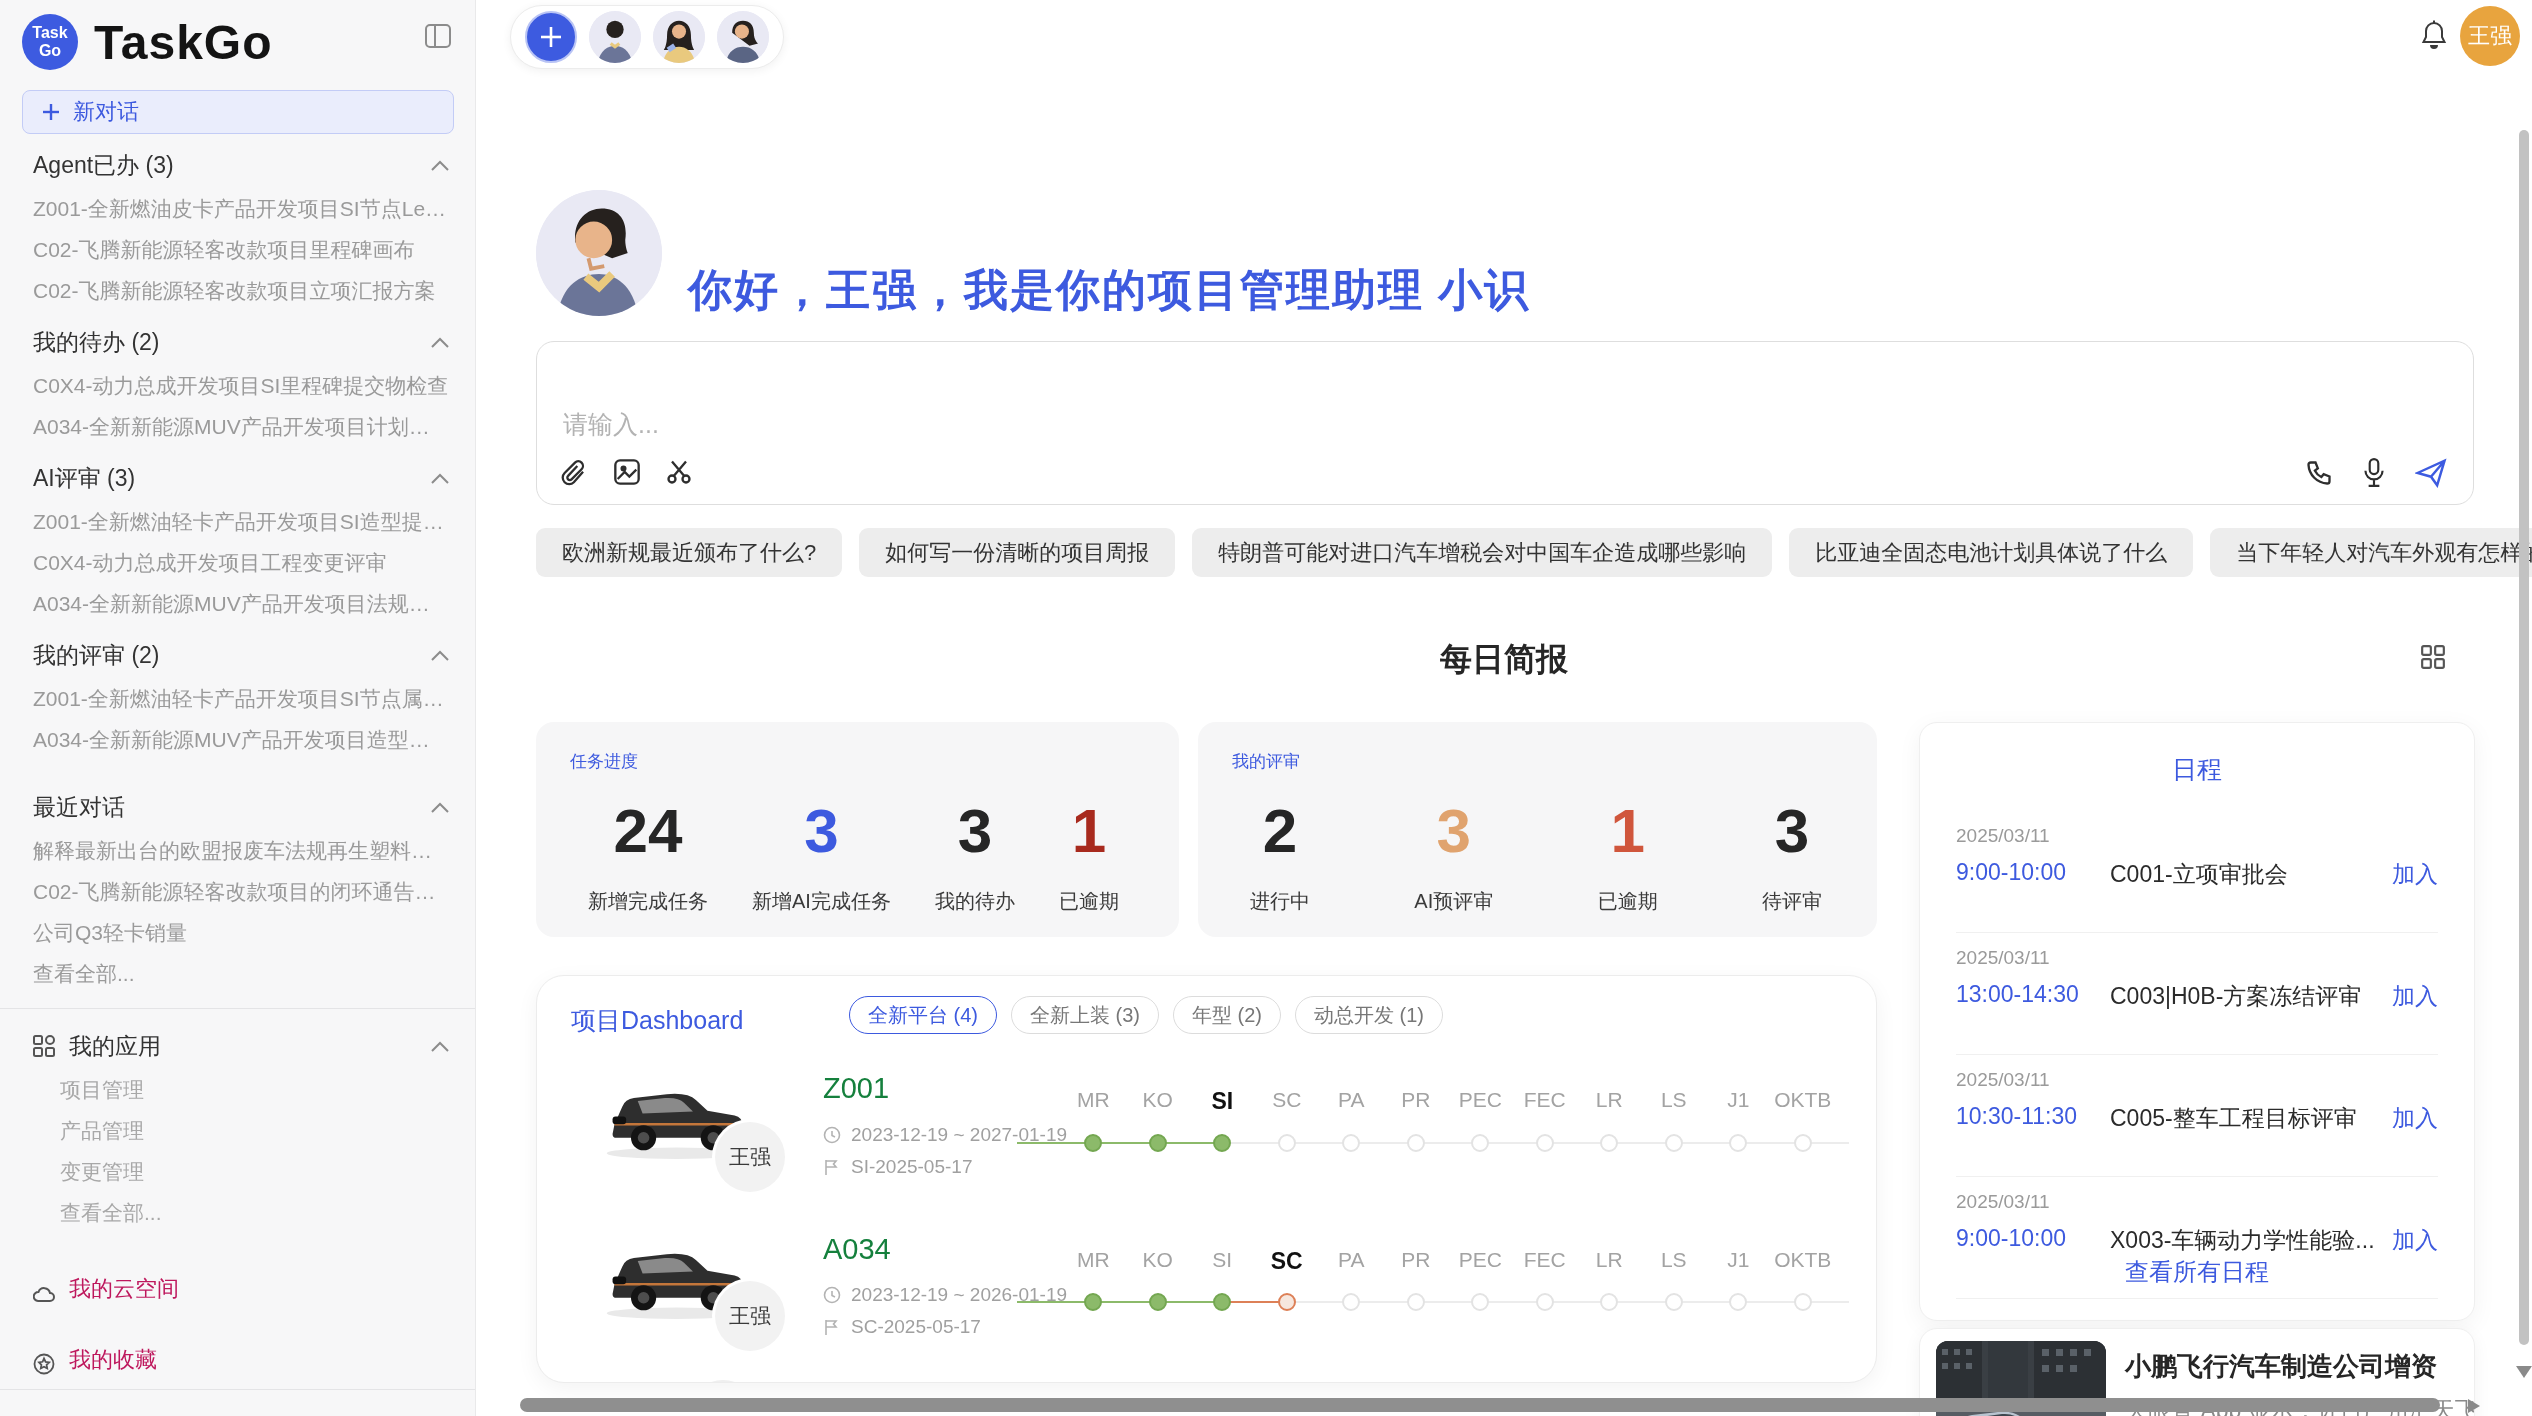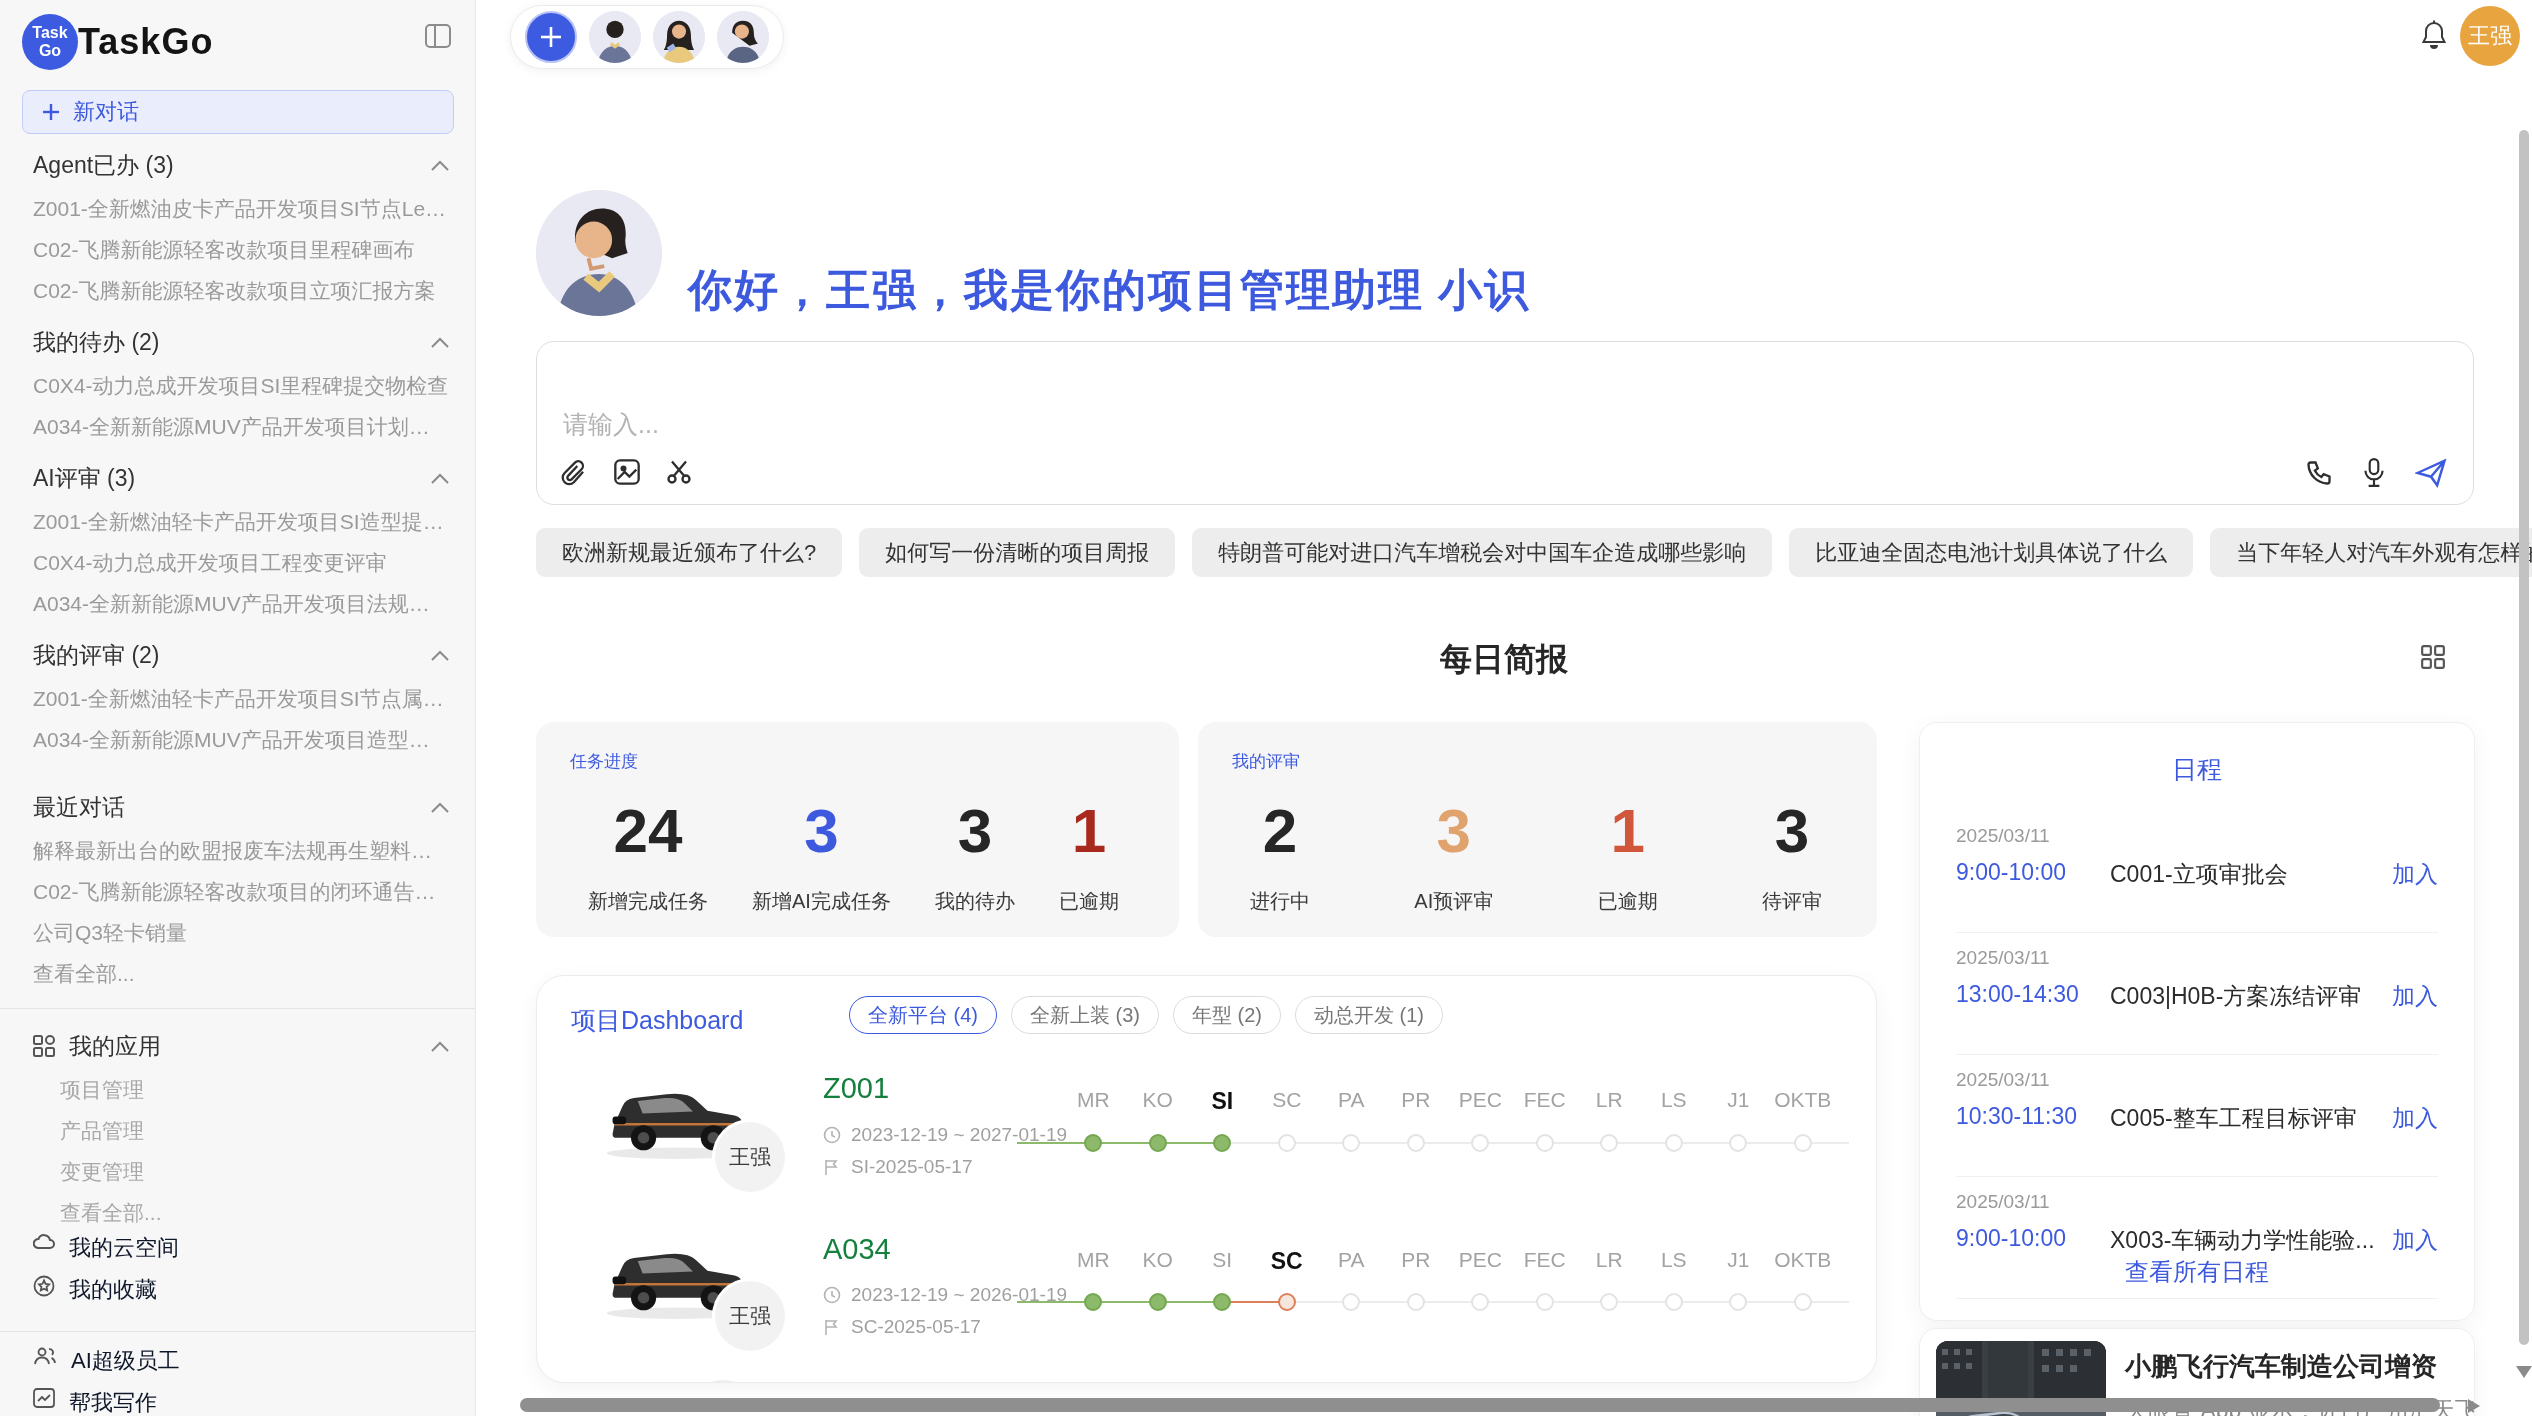--- a/index.html
+++ b/index.html
@@ -4,30 +4,30 @@
 <style>
   html,body{margin:0;padding:0;background:#fff;overflow:hidden;}
   body{width:2532px;height:1416px;position:relative;font-family:"Liberation Sans",sans-serif;color:#262626;}
   *{box-sizing:border-box;}
   svg{display:block;}
 
   
   .sidebar{position:absolute;left:0;top:0;width:476px;height:1416px;background:#f7f7f8;border-right:1px solid #e9e9ea;}
   .sb-top{display:flex;align-items:center;padding:14px 22px 10px 22px;position:relative;}
   .logo{width:56px;height:56px;border-radius:50%;background:#3d5be0;color:#fff;display:flex;flex-direction:column;align-items:center;justify-content:center;font-size:16px;line-height:18px;font-weight:600;}
-  .app-title{font-size:36px;font-weight:700;color:#141414;letter-spacing:1px;}
+  .app-title{font-size:48px;font-weight:700;color:#141414;margin-left:16px;letter-spacing:1px;}
   .collapse-btn{position:absolute;right:24px;top:24px;color:#8c8c8c;cursor:pointer;}
   .new-chat{display:flex;align-items:center;gap:12px;margin:10px 22px 6px 22px;width:432px;height:44px;border:1px solid #c3ccf6;background:#eaedfc;border-radius:8px;color:#3d5adf;font-size:22px;padding:12px 18px;cursor:pointer;font-family:inherit;}
   .sb-section-header{display:flex;align-items:center;justify-content:space-between;padding:0 26px 0 33px;height:46px;font-size:23px;color:#333;margin-top:8px;cursor:pointer;}
   .sb-item{padding:0 26px 0 33px;height:41px;line-height:41px;font-size:21px;color:#9a9a9a;white-space:nowrap;overflow:hidden;text-overflow:ellipsis;cursor:pointer;}
   .sb-divider{height:1px;background:#e4e4e6;margin:14px 0;}
   .sb-app-header{display:flex;align-items:center;gap:14px;padding:0 26px 0 33px;height:46px;font-size:23px;color:#333;cursor:pointer;}
   .sb-app-header .grow{flex:1;}
   .sb-subitem{padding:0 26px 0 60px;height:41px;line-height:41px;font-size:21px;color:#a8a8a8;cursor:pointer;white-space:nowrap;overflow:hidden;text-overflow:ellipsis;}
-  .sb-rowitem{display:flex;align-items:flex-start;gap:14px;padding:0 26px 0 33px;height:42px;font-size:22px;color:#0f172a;cursor:pointer;}
+  .sb-rowitem{display:flex;align-items:flex-end;gap:14px;padding:0 26px 0 33px;height:42px;font-size:22px;color:#be185d;cursor:pointer;margin-top:29px;}
   .chev{color:#8c8c8c;}
 
   
   .main{position:absolute;left:476px;top:0;width:2056px;height:1416px;background:#fff;}
 
   .top-pill{position:absolute;left:34px;top:5px;height:64px;display:flex;align-items:center;gap:12px;padding:0 14px;background:#fff;border:1px solid #ececec;border-radius:34px;box-shadow:0 2px 10px rgba(0,0,0,.06);}
   .plus-btn{width:52px;height:52px;border-radius:50%;background:#3d5be0;border:2px solid #b9c4f5;display:flex;align-items:center;justify-content:center;color:#fff;cursor:pointer;}
   .avatar-sm{width:52px;height:52px;border-radius:50%;overflow:hidden;background:#e9e9f4;cursor:pointer;}
   .bell{position:absolute;left:1944px;top:20px;color:#3a3a3a;cursor:pointer;}
   .user-avatar{position:absolute;left:1984px;top:6px;width:60px;height:60px;border-radius:50%;background:#e8a43e;color:#fff;display:flex;align-items:center;justify-content:center;font-size:22px;cursor:pointer;}

